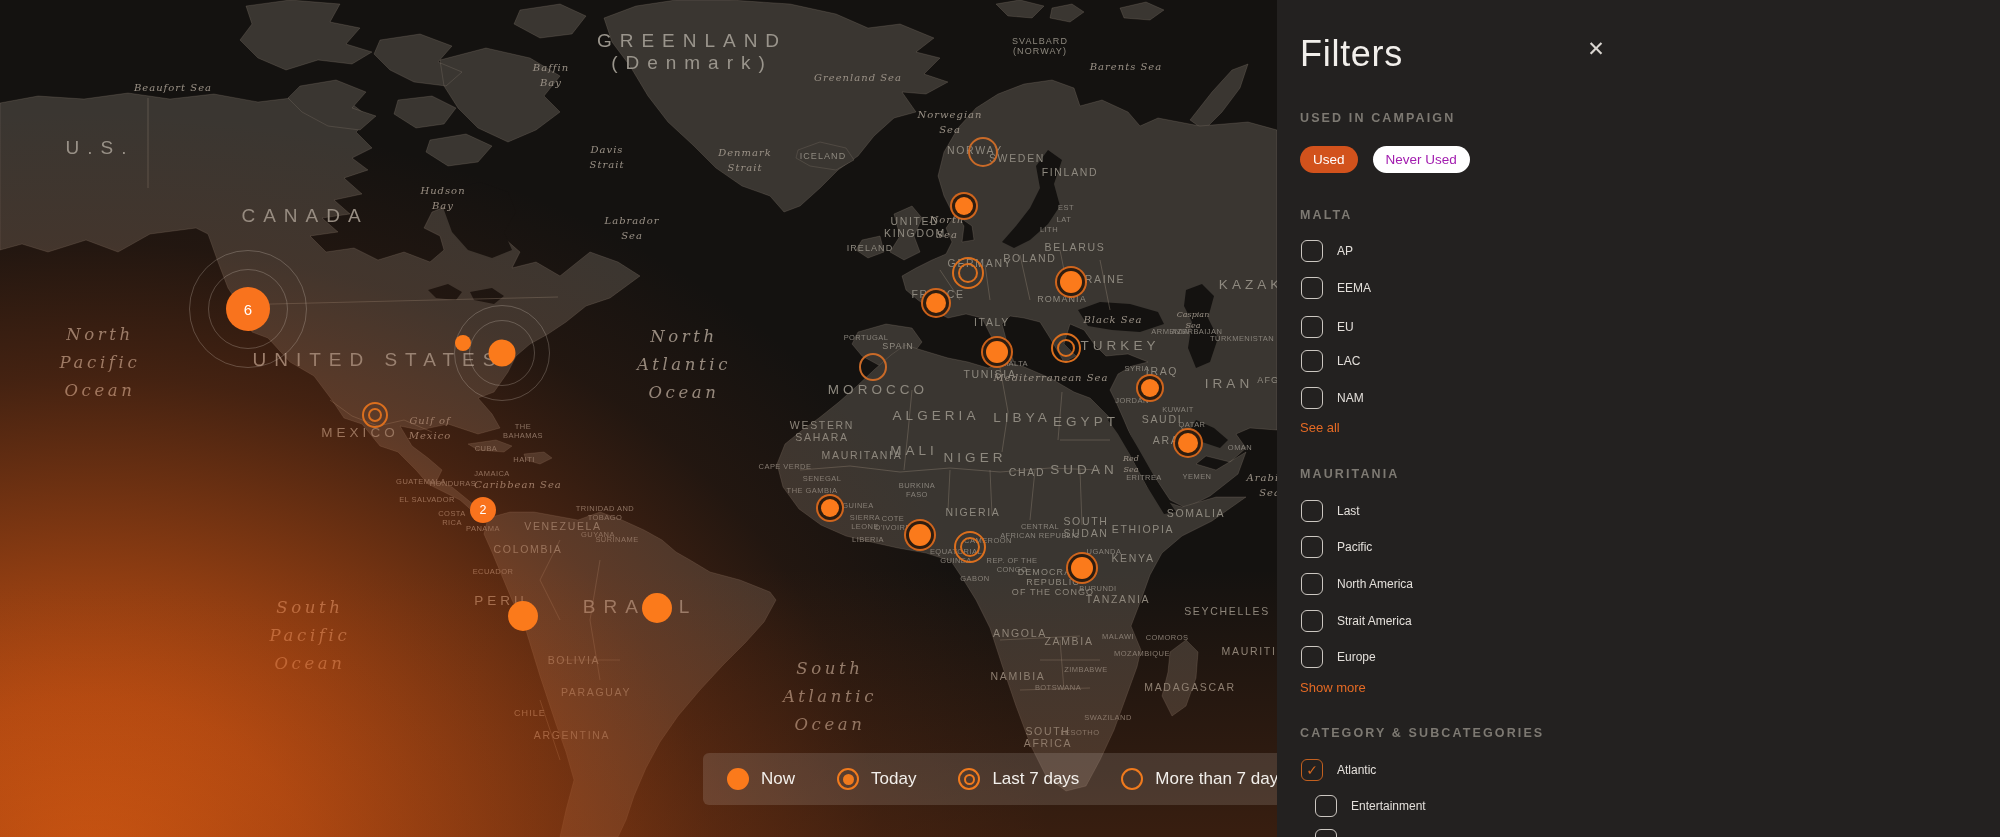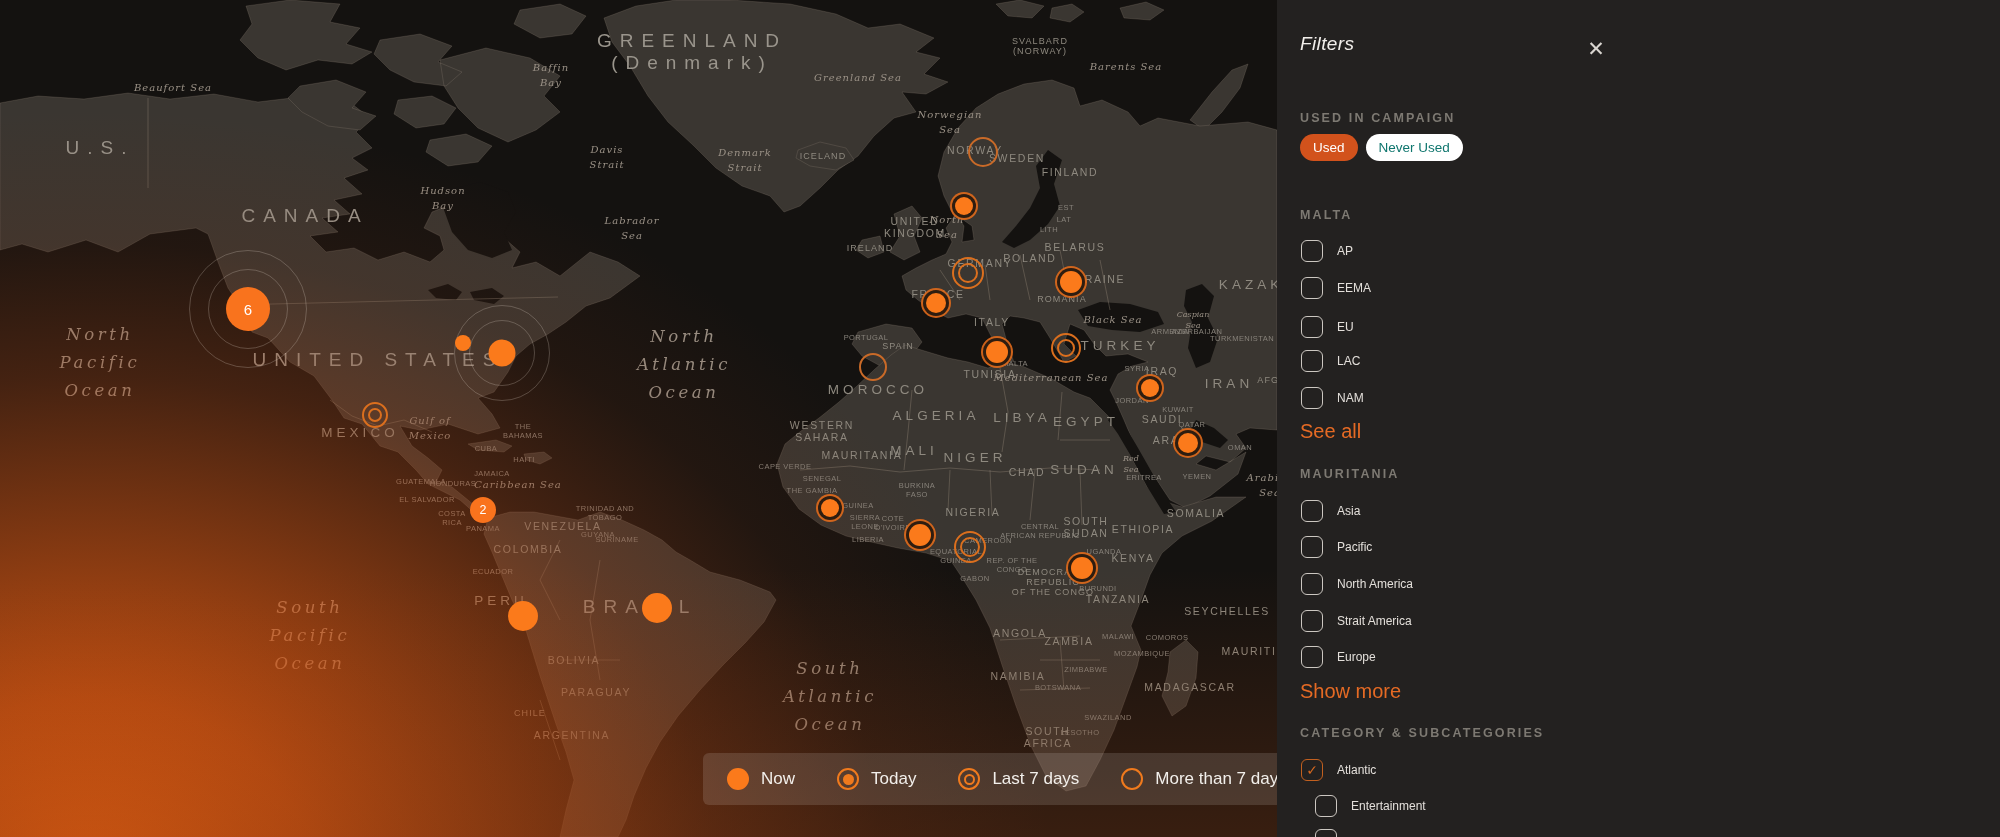--- a/index.html
+++ b/index.html
@@ -46,36 +46,36 @@
   .lg-item{display:flex;align-items:center;gap:12px;color:#f2efeb;font-size:17px;white-space:nowrap;}
   .lg-ic{width:22px;height:22px;border-radius:50%;position:relative;flex:none;box-sizing:border-box;}
   .ic-now{background:#fb7a1b;}
   .ic-today{border:2.5px solid #f07a1d;}
   .ic-today::after{content:"";position:absolute;inset:3.5px;background:#f07a1d;border-radius:50%;}
   .ic-7{border:2.5px solid #f07a1d;}
   .ic-7::after{content:"";position:absolute;inset:3.5px;border:2px solid #f07a1d;border-radius:50%;}
   .ic-old{border:2.5px solid #f07a1d;}
   
   .panel{position:absolute;left:1277px;top:0;width:723px;height:837px;background:#232120;z-index:50;}
-  .p-title{position:absolute;left:23px;top:33px;font-size:19px;font-weight:400;color:#f2efeb;letter-spacing:.02em;font-style:italic;}
+  .p-title{position:absolute;left:23px;top:33px;font-size:36px;font-weight:400;color:#f2efeb;letter-spacing:.02em;}
   .p-close{position:absolute;left:304px;top:34px;width:30px;height:30px;display:flex;align-items:center;
     justify-content:center;color:#d9d5d0;font-size:21px;cursor:pointer;background:none;border:none;
     font-family:"Liberation Sans",sans-serif;}
   .phead{position:absolute;left:23px;font-size:12.5px;font-weight:bold;letter-spacing:.17em;color:#7d7972;}
-  .chips{position:absolute;left:23px;top:134px;display:flex;gap:8px;}
+  .chips{position:absolute;left:23px;top:146px;display:flex;gap:15px;}
   .chip{height:27px;border-radius:14px;display:inline-flex;align-items:center;padding:0 13px;
     font-size:13.5px;cursor:pointer;border:none;font-family:"Liberation Sans",sans-serif;}
   .chip.on{background:#d2521c;color:#fff;}
-  .chip.off{background:#fff;color:#0f766e;}
+  .chip.off{background:#fff;color:#a21caf;}
   .row{position:absolute;display:flex;align-items:center;gap:14px;height:22px;cursor:pointer;}
   .cb{width:22px;height:22px;border:1.5px solid #ccc7c1;border-radius:6px;flex:none;box-sizing:border-box;
     display:flex;align-items:center;justify-content:center;}
   .cb.checked{border-color:#c2601f;color:#d4671f;font-size:14px;}
   .row-label{color:#e3dfda;font-size:12px;}
-  .plink{position:absolute;left:23px;color:#e56a24;font-size:20px;cursor:pointer;text-decoration:none;}
+  .plink{position:absolute;left:23px;color:#e56a24;font-size:13px;cursor:pointer;text-decoration:none;}
 </style>
 </head>
 <body>
 
 <div class="screen">
 
   <div class="map">
     <svg width="1277" height="837" viewBox="0 0 1277 837">
 
       <path class="land" d="M0,103 L38,96 84,99 128,93 170,99 214,94 258,102 300,97 338,109 352,104 370,118 356,132 372,148 352,158 368,170 344,178 362,194 334,200 350,214 322,218 338,232 310,236 326,252 354,248 378,260 404,252 430,262 444,250 440,236 424,228 432,212 452,204 470,210 466,228 482,244 504,238 520,252 512,268 536,262 560,276 590,252 618,262 640,276 610,298 586,306 566,322 548,334 530,344 516,356 508,372 494,392 478,398 492,414 500,428 478,434 448,424 420,430 400,426 412,446 428,458 442,470 436,482 452,487 468,500 482,512 492,522 478,516 460,500 444,492 428,484 416,470 398,452 380,446 362,424 344,418 332,400 314,376 290,362 268,338 252,332 240,306 228,288 218,262 208,234 196,228 150,234 118,252 86,240 48,252 22,244 0,250 Z"></path>
@@ -362,21 +362,21 @@
     </div>
     <div class="row" style="left:24px;top:387px">
       <span class="cb"></span>
       <span class="row-label">NAM</span>
     </div>
     <a class="plink" style="top:420px">See all</a>
 
     <div class="phead" style="top:467px">MAURITANIA</div>
     <div class="row" style="left:24px;top:500px">
       <span class="cb"></span>
-      <span class="row-label">Asia</span>
+      <span class="row-label">Last</span>
     </div>
     <div class="row" style="left:24px;top:536px">
       <span class="cb"></span>
       <span class="row-label">Pacific</span>
     </div>
     <div class="row" style="left:24px;top:573px">
       <span class="cb"></span>
       <span class="row-label">North America</span>
     </div>
     <div class="row" style="left:24px;top:610px">

